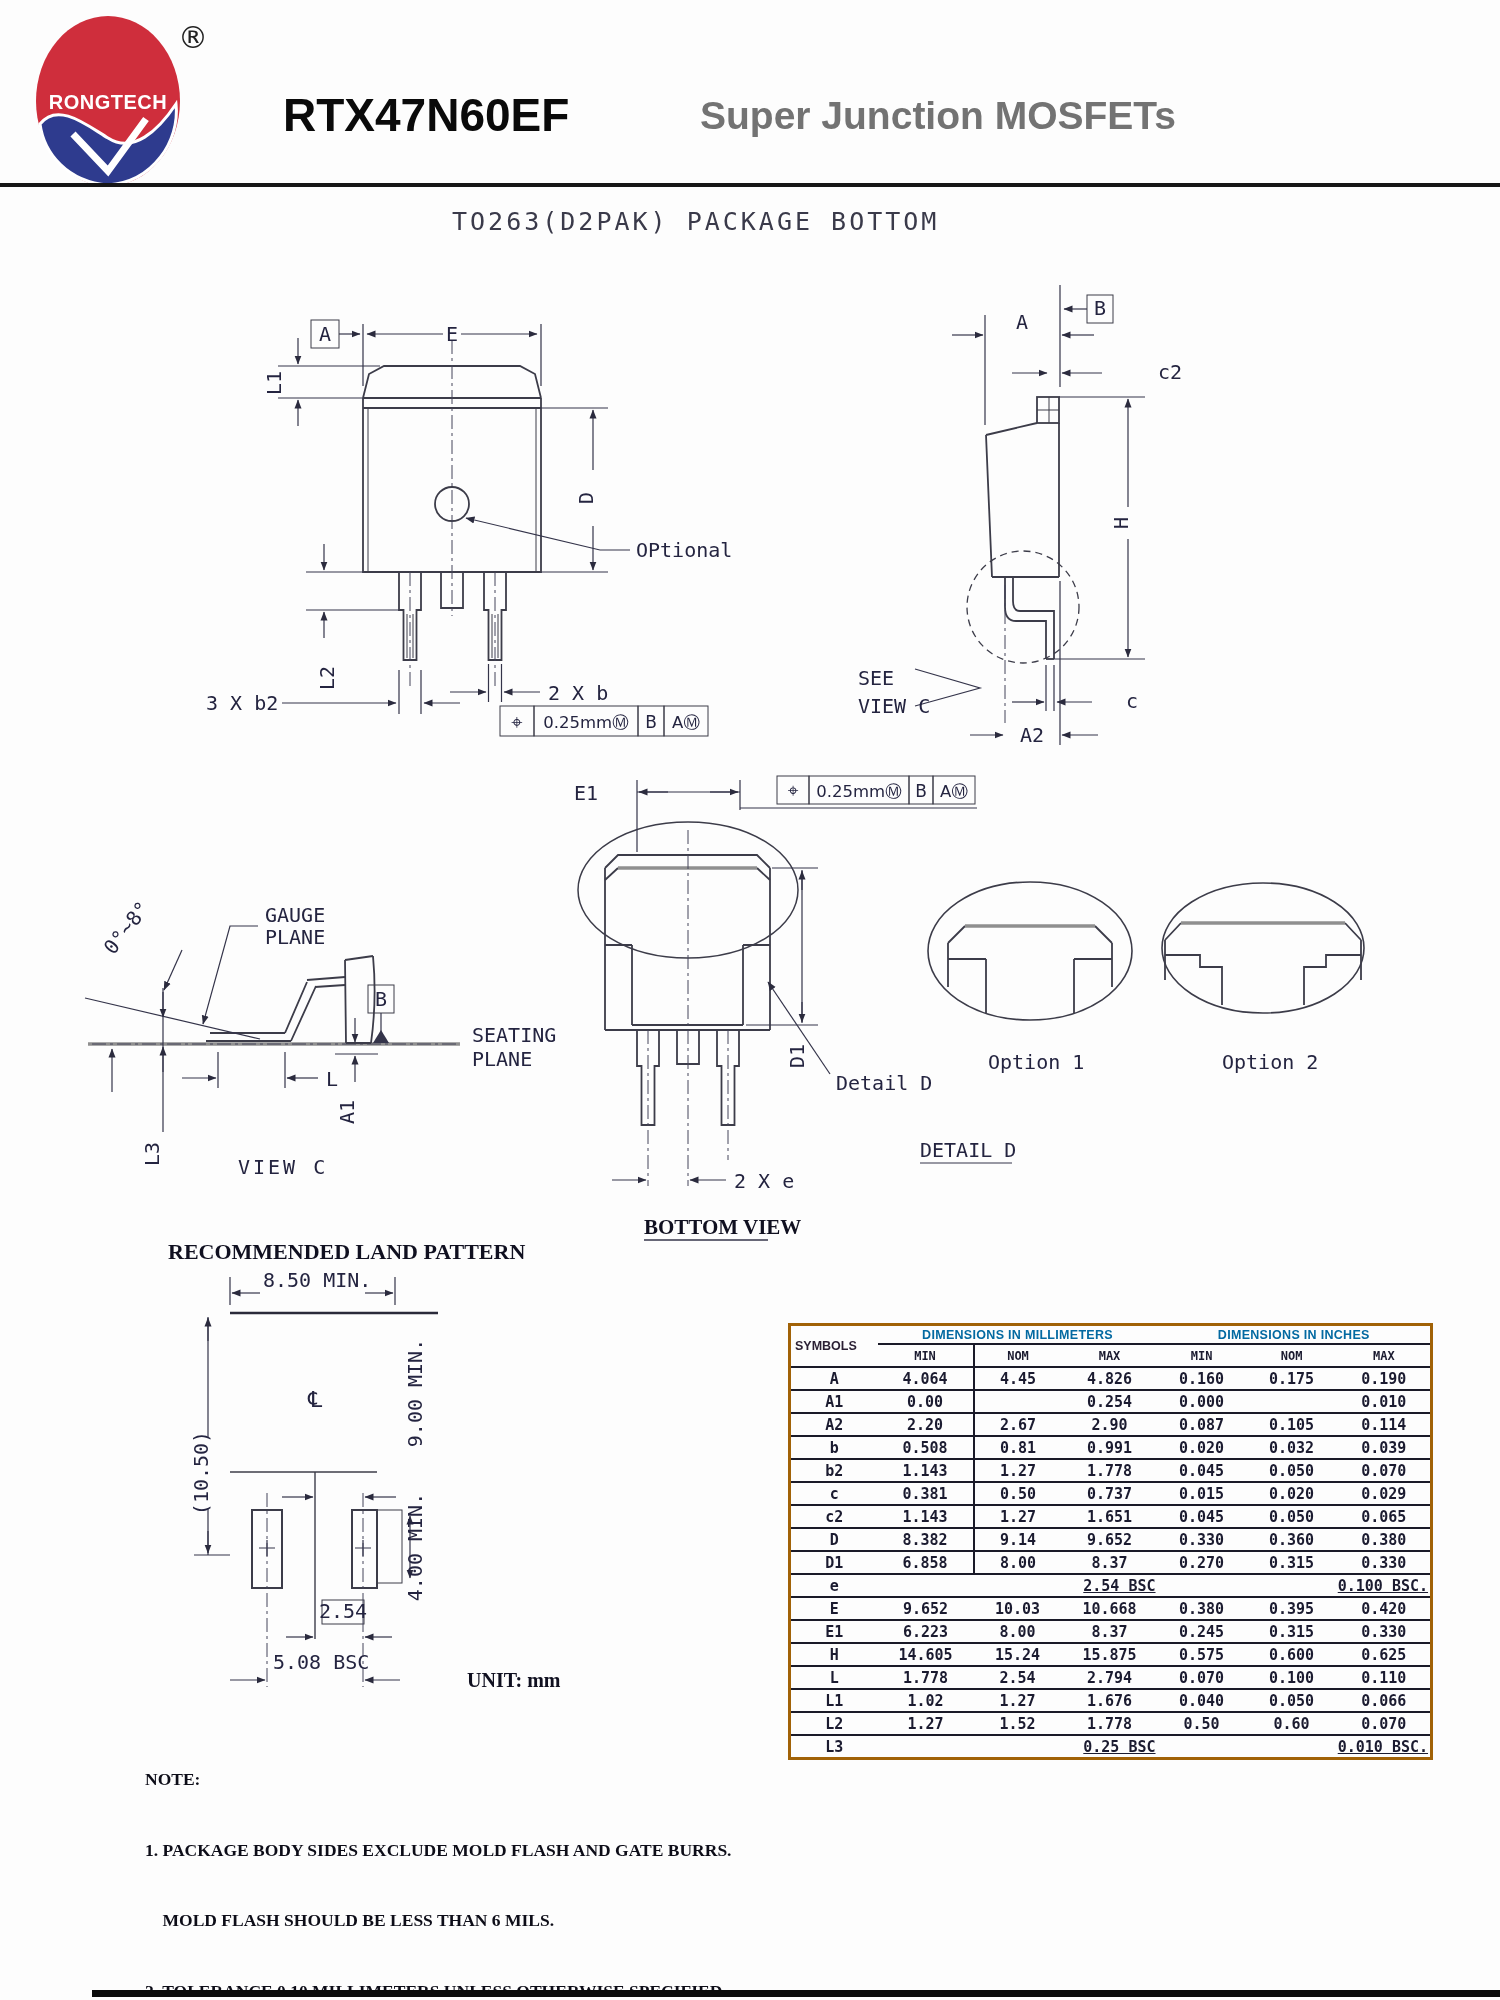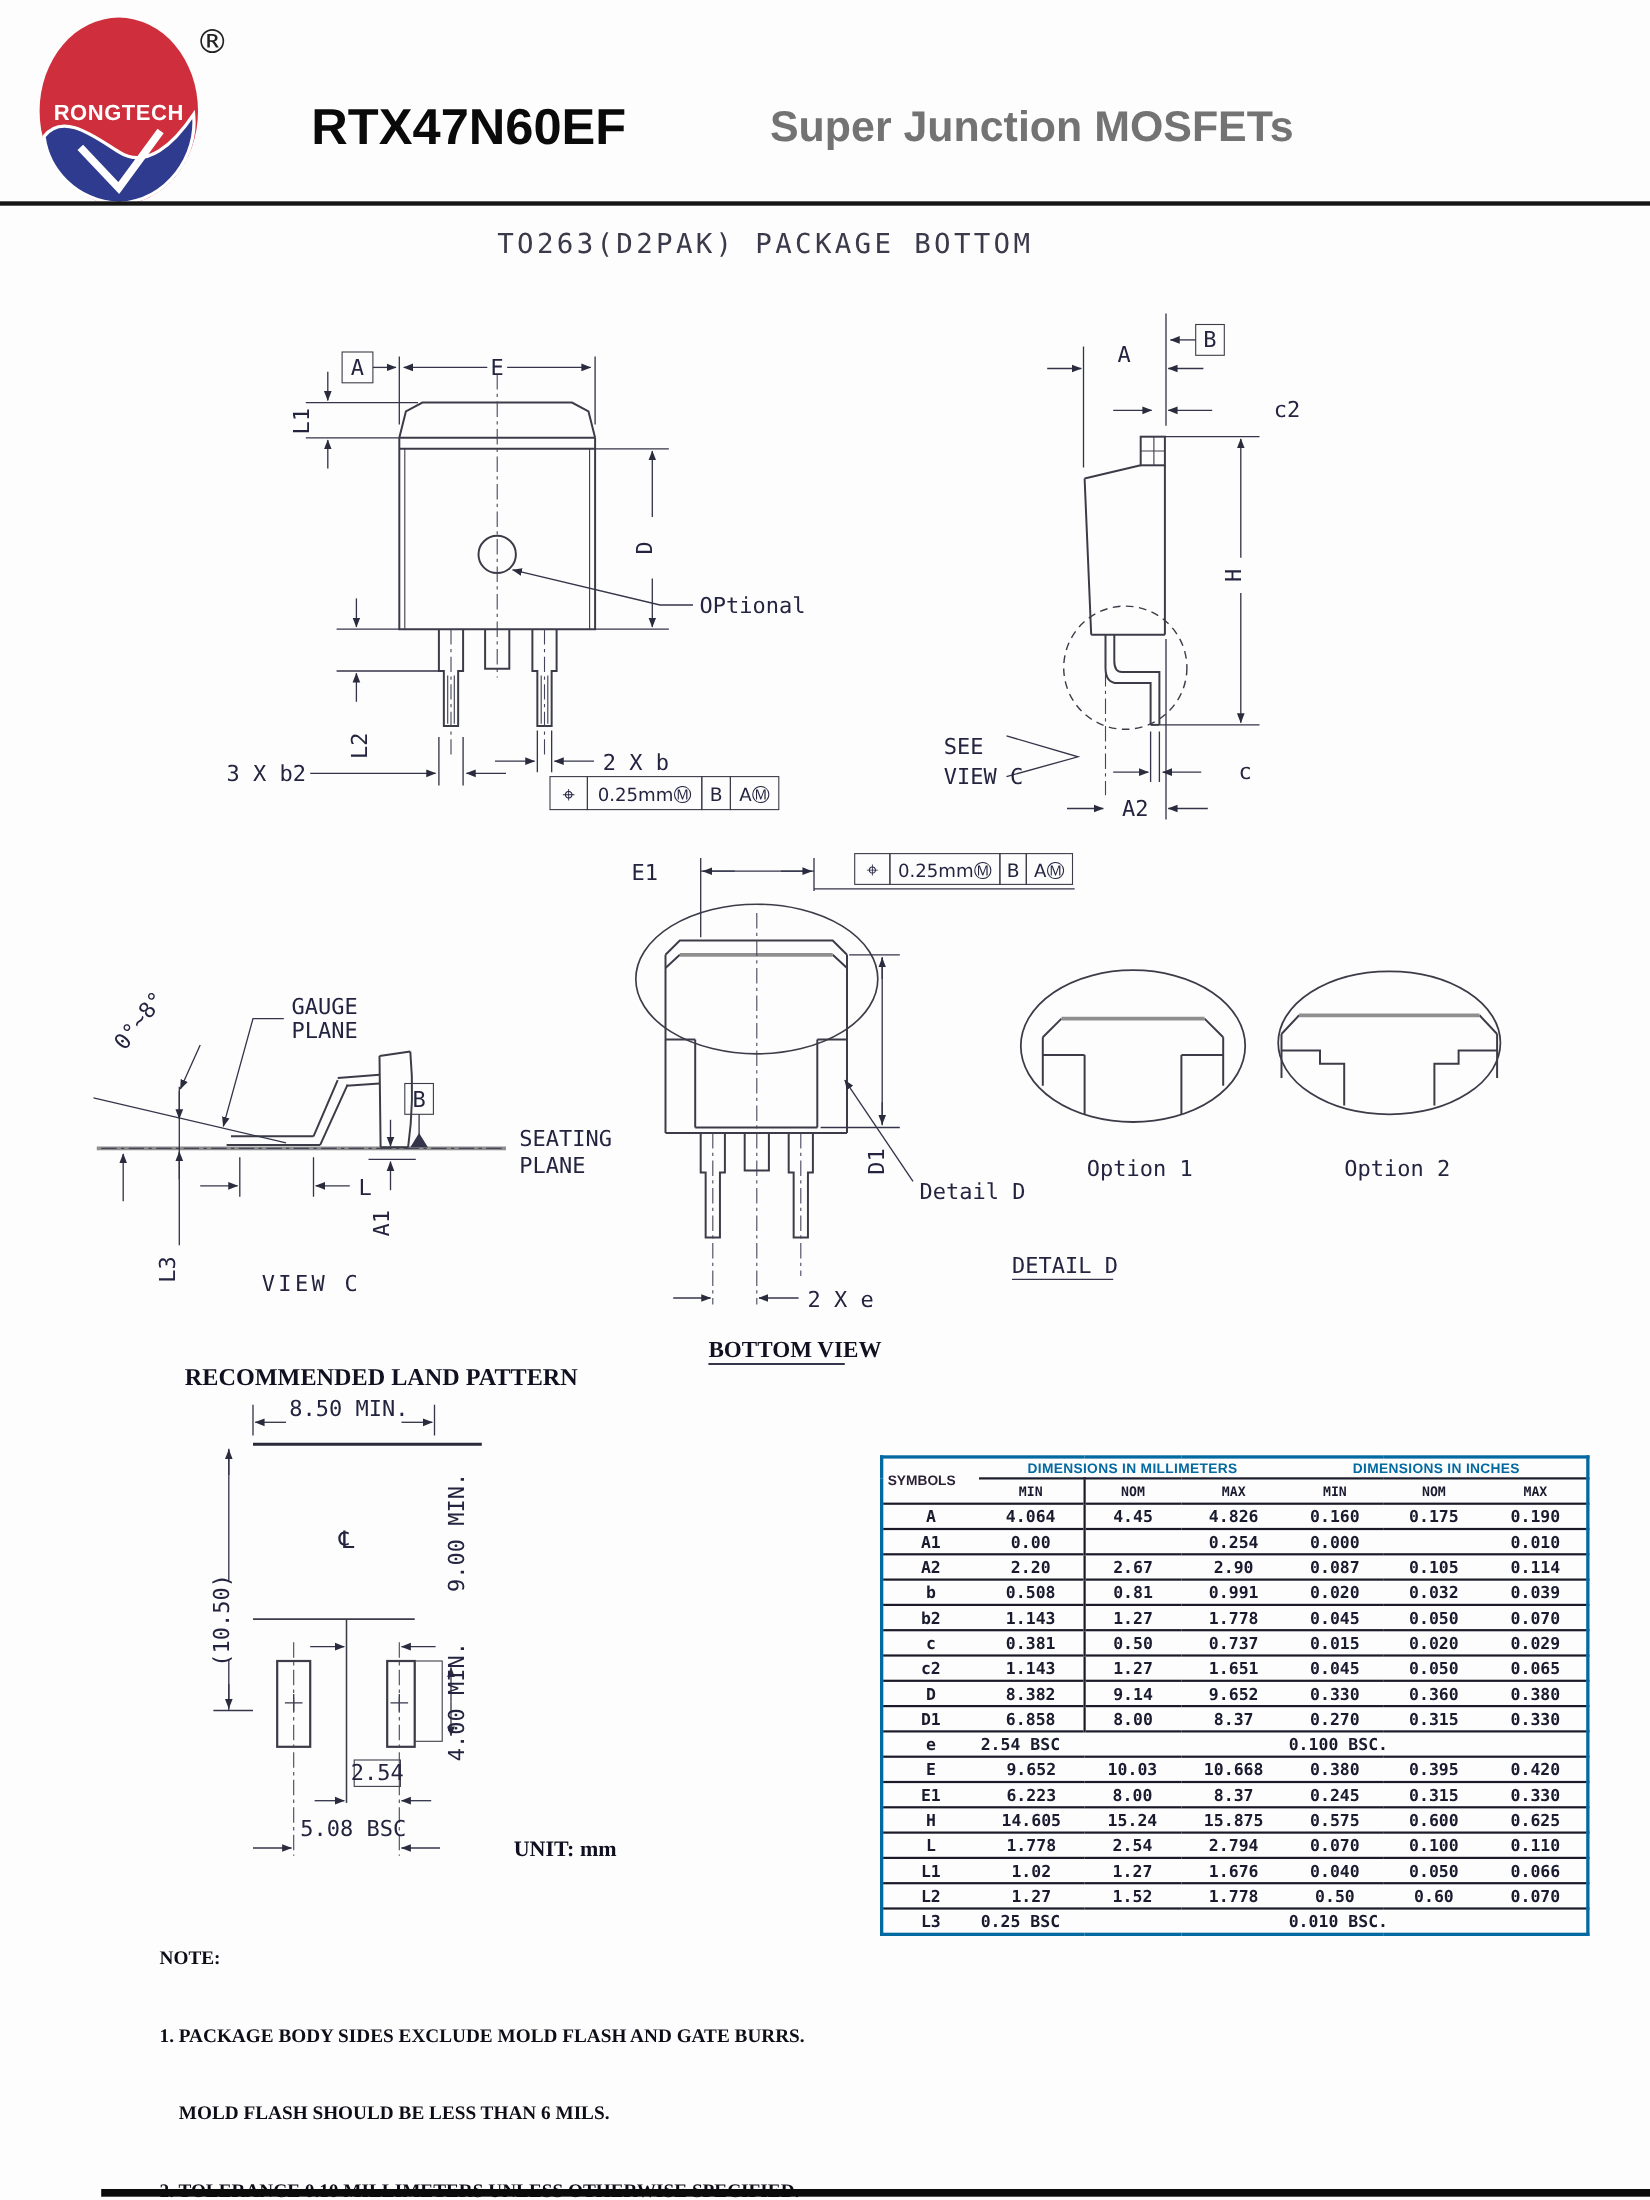--- a/index.html
+++ b/index.html
@@ -21,32 +21,32 @@
   .cl{stroke:#44445a;stroke-width:1;fill:none;stroke-dasharray:14 4 3 4;}
   .gray{stroke:#8f8f8f;stroke-width:3.5;fill:none;}
   .thick{stroke:#2a2a3a;stroke-width:2.6;fill:none;}
   .dashc{stroke:#3c3c49;stroke-width:1.3;fill:none;stroke-dasharray:7 5;}
   text.cad{font-family:"DejaVu Sans Mono",monospace;fill:#242440;font-size:20px;}
   text.sym{font-family:"DejaVu Sans",sans-serif;fill:#242440;}
   text.serifb{font-family:"Liberation Serif",serif;font-weight:bold;fill:#101020;}
 
   
   .dimtable{position:absolute;left:788px;top:1323px;width:642px;border-collapse:collapse;
-            table-layout:fixed;border:3px solid #0369a1;
-            font-family:"DejaVu Sans Mono",monospace;font-weight:bold;color:#1b1b30;margin-left:12px;}
+            table-layout:fixed;border:3px solid #a16207;
+            font-family:"DejaVu Sans Mono",monospace;font-weight:bold;color:#1b1b30;}
   .dimtable th,.dimtable td{border-top:2px solid #1a1a28;padding:0 2px;height:21px;
             text-align:center;font-weight:bold;overflow:hidden;white-space:nowrap;}
   .dimtable thead tr:first-child th{height:17px;}
   .dimtable .group{font-family:"Liberation Sans",sans-serif;font-size:12.5px;letter-spacing:.3px;
             color:#0369a1;border-bottom:2px solid #1a1a28;}
   .dimtable .symhead{font-family:"Liberation Sans",sans-serif;font-size:12.5px;color:#2a1f33;text-align:left;padding-left:4px;}
   .dimtable .sub{font-size:12px;}
   .dimtable td{font-size:15px;}
   .dimtable .vr{border-right:2px solid #1a1a28;}
-  .dimtable .merged{text-align:left;}
+  .dimtable .merged{text-align:right;text-decoration:underline;}
 
   
   .notes{left:145px;top:1721px;font-family:"Liberation Serif",serif;font-weight:bold;
          font-size:17.5px;line-height:23.5px;color:#0d0d18;white-space:pre;}
 </style>
 </head>
 <body>
 
 <div class="page">
 

